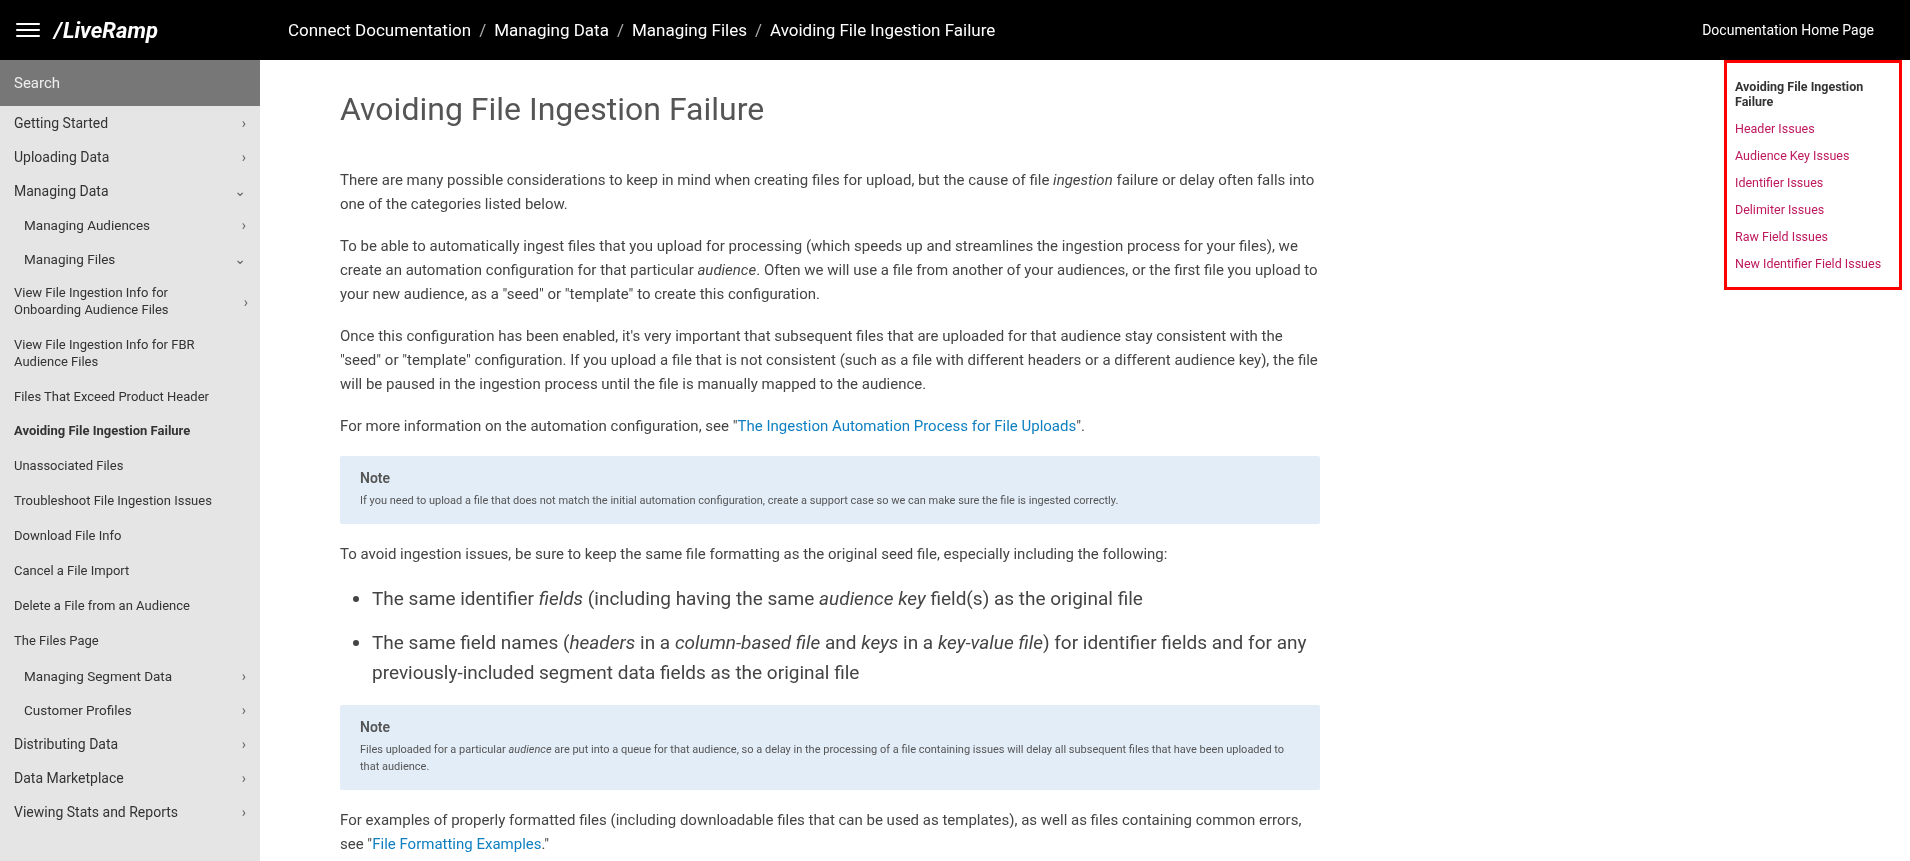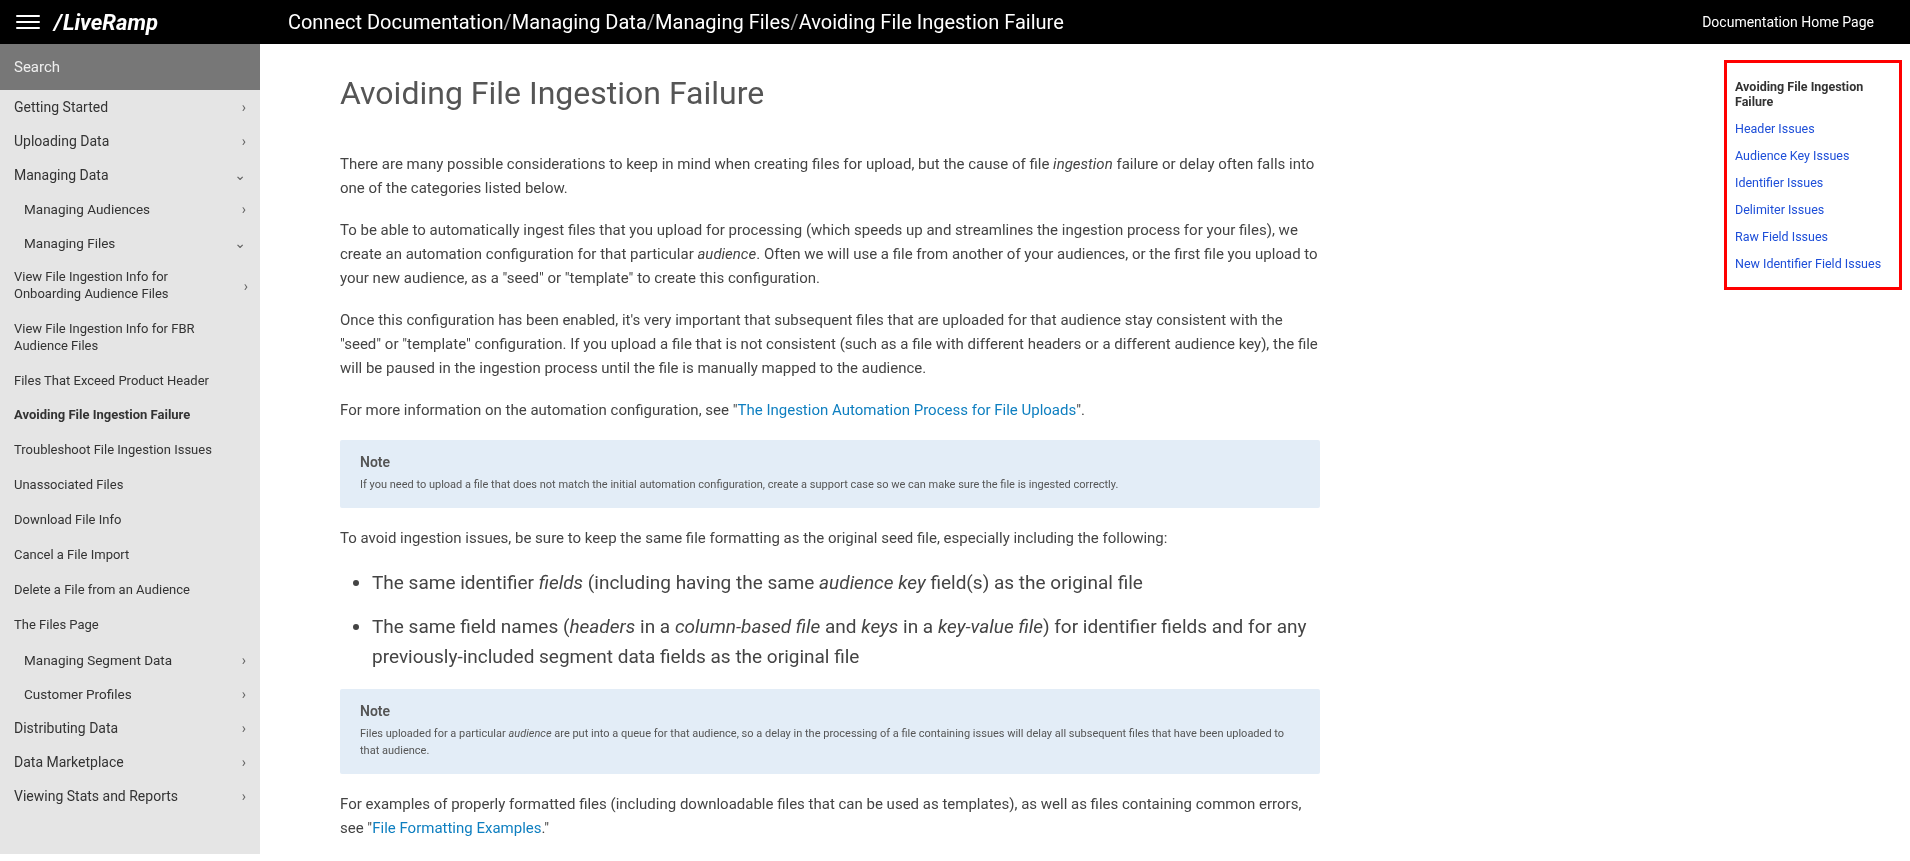--- a/index.html
+++ b/index.html
@@ -9,21 +9,21 @@
     font-family: -apple-system, BlinkMacSystemFont, "Segoe UI", Roboto, Helvetica, Arial, sans-serif;
   }
   body {
     background: #fff;
     color: #333;
   }
   
   .header {
     background: #000;
     color: #fff;
-    height: 44px;
+    height: 60px;
     display: flex;
     align-items: center;
     padding: 0 16px;
     position: relative;
   }
   .hamburger {
     width: 24px;
     height: 24px;
     display: flex;
     flex-direction: column;
@@ -45,21 +45,22 @@
     font-style: italic;
   }
   .logo .slash {
     font-weight: 700;
     margin-right: 1px;
   }
   .breadcrumbs {
     margin-left: 130px;
     display: flex;
     align-items: center;
-    font-size: 20px;
+    font-size: 17px;
+    gap: 8px;
     color: #fff;
   }
   .breadcrumbs a {
     color: #fff;
     text-decoration: none;
   }
   .breadcrumbs .sep {
     color: #aaa;
   }
   .home-link {
@@ -169,21 +170,21 @@
     right: 8px;
     width: 178px;
     border: 3px solid #ff0000;
     padding: 10px 8px 10px 8px;
     font-size: 12.5px;
     background: #fff;
   }
   .toc .toc-item {
     padding: 6px 0;
     cursor: pointer;
-    color: #1d4ed8;
+    color: #be185d;
   }
   .toc .toc-item.active {
     font-weight: 700;
     color: #333;
   }
 </style>
 </head>
 <body>
 
 <div class="header">
@@ -241,24 +242,24 @@
     <div class="nav-item lvl3">
       <span>View File Ingestion Info for FBR Audience Files</span>
     </div>
     <div class="nav-item lvl3">
       <span>Files That Exceed Product Header</span>
     </div>
     <div class="nav-item lvl3 active">
       <span>Avoiding File Ingestion Failure</span>
     </div>
     <div class="nav-item lvl3">
+      <span>Unassociated Files</span>
+    </div>
+    <div class="nav-item lvl3">
       <span>Troubleshoot File Ingestion Issues</span>
-    </div>
-    <div class="nav-item lvl3">
-      <span>Unassociated Files</span>
     </div>
     <div class="nav-item lvl3">
       <span>Download File Info</span>
     </div>
     <div class="nav-item lvl3">
       <span>Cancel a File Import</span>
     </div>
     <div class="nav-item lvl3">
       <span>Delete a File from an Audience</span>
     </div>

